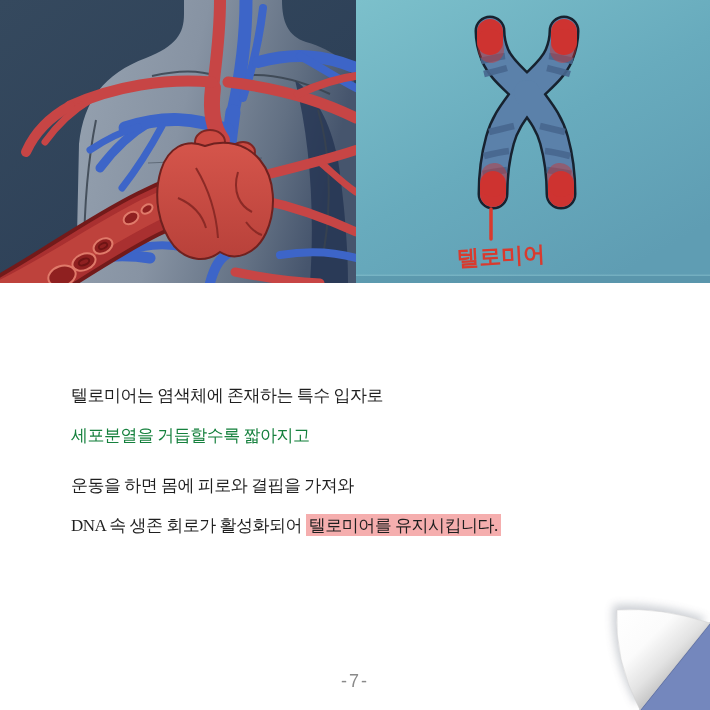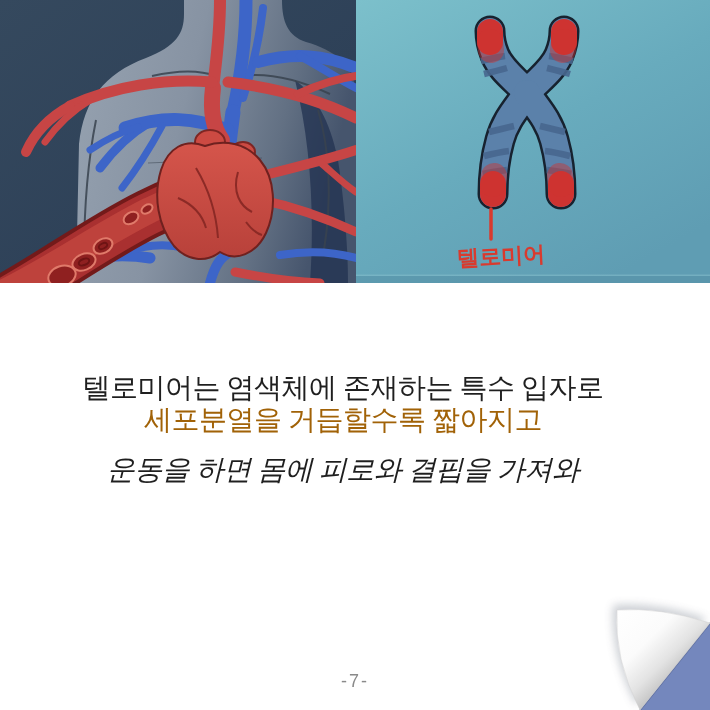--- a/index.html
+++ b/index.html
@@ -3,24 +3,24 @@
 <meta charset="utf-8">
 <style>
   html,body{margin:0;padding:0;background:#e9e9e9;}
   .card{position:relative;width:710px;height:710px;background:#ffffff;overflow:hidden;
         font-family:"Liberation Serif","DejaVu Serif",serif;}
   .panel{position:absolute;top:0;height:283px;}
   .panel svg{display:block;width:100%;height:100%;}
   .panel-left{left:0;width:356px;}
   .panel-right{left:356px;width:354px;}
   .text-block{position:absolute;left:63px;top:372px;width:560px;}
-  .text-block p{margin:0;font-size:28px;line-height:32px;letter-spacing:-0.5px;text-align:center;}
+  .text-block p{margin:8px;font-size:17px;line-height:32px;letter-spacing:-0.5px;}
   .t-dark{color:#1f1f1f;}
-  .t-red{color:#a16207;}
-  .para2{margin-top:18px !important;font-style:italic;}
+  .t-red{color:#15803d;}
+  .para2{margin-top:18px !important;}
   .hl{background:#f5aeae;padding:2px 3px 1px 3px;}
   .page-num{position:absolute;left:0;right:0;bottom:18px;text-align:center;
             font-family:"Liberation Sans","DejaVu Sans",sans-serif;
             font-size:18px;color:#8a8a8a;letter-spacing:2px;}
   .page-curl{position:absolute;right:0;bottom:0;width:150px;height:150px;}
   .page-curl svg{display:block;width:100%;height:100%;}
 </style>
 </head>
 <body>
 
@@ -173,20 +173,21 @@
 
       <path d="M135,209 L135,239" stroke="#d93a2e" stroke-width="3.5" stroke-linecap="round"></path>
       <text x="101" y="264" font-family="Liberation Sans, DejaVu Sans, sans-serif" font-size="22" font-weight="bold" transform="rotate(-3 135 255)" fill="#d93a2e">텔로미어</text>
     </svg>
   </div>
 
   <div class="text-block">
     <p class="t-dark">텔로미어는 염색체에 존재하는 특수 입자로</p>
     <p class="t-red">세포분열을 거듭할수록 짧아지고</p>
     <p class="t-dark para2">운동을 하면 몸에 피로와 결핍을 가져와</p>
+    <p class="t-dark"><span>DNA 속 생존 회로가 활성화되어 </span><span class="hl">텔로미어를 유지시킵니다.</span></p>
   </div>
 
   <div class="page-num">-7-</div>
 
   <div class="page-curl">
     <svg viewBox="0 0 150 150">
       <defs>
         <linearGradient id="foldG" gradientUnits="userSpaceOnUse" x1="57" y1="50" x2="118" y2="112">
           <stop offset="0" stop-color="#ffffff"></stop>
           <stop offset="0.5" stop-color="#fbfbfb"></stop>

